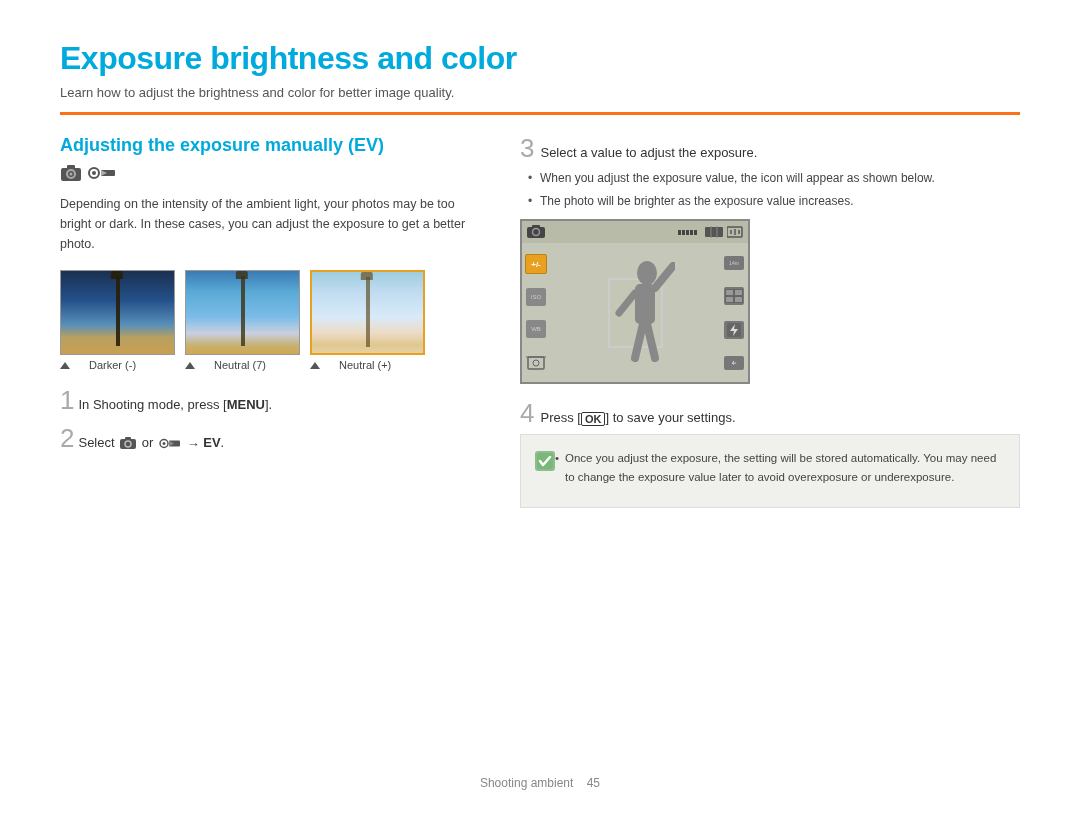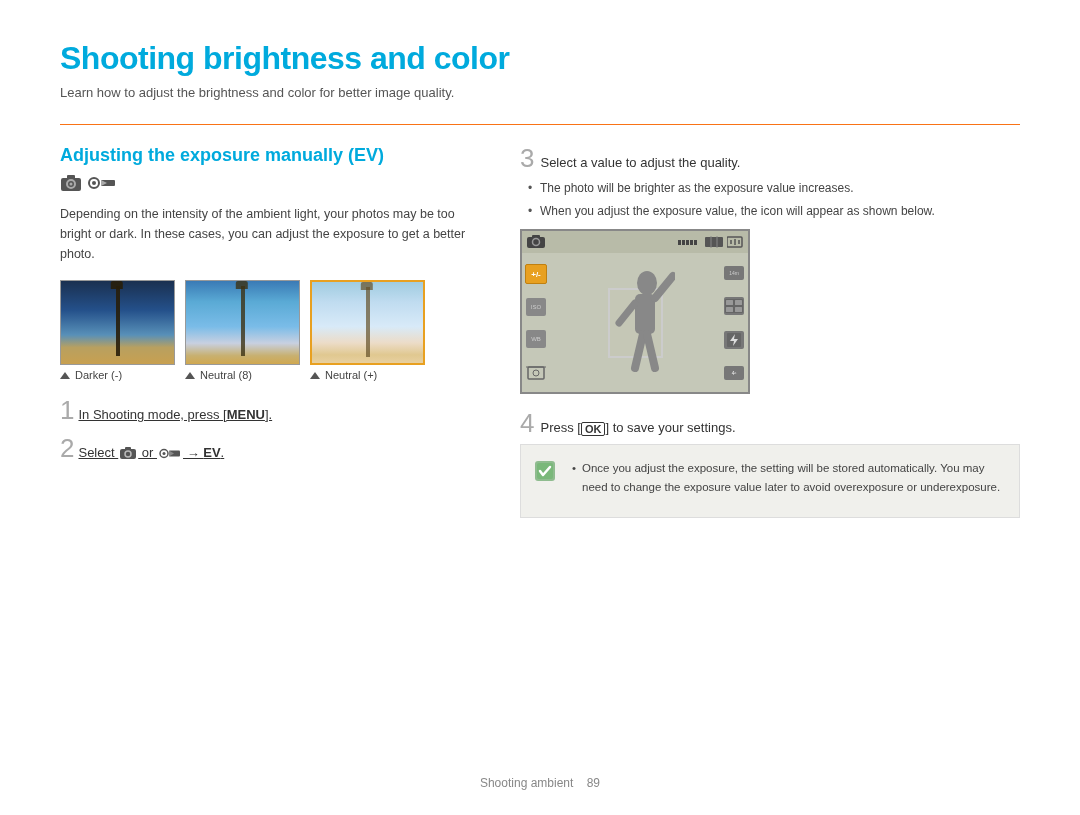--- a/index.html
+++ b/index.html
@@ -26,22 +26,22 @@
       font-size: 32px;
       color: #00aadd;
       font-weight: bold;
       margin-bottom: 8px;
       letter-spacing: -0.5px;
     }
 
     .page-subtitle {
       font-size: 13px;
       color: #555;
-      border-bottom: 1px solid #f97316;
-      padding-bottom: 24px;
+      border-bottom: 3px solid #f97316;
+      padding-bottom: 12px;
       margin-bottom: 20px;
     }
 
     .content-columns {
       display: flex;
       gap: 40px;
       flex: 1;
       justify-content: flex-end;
     }
 
@@ -87,21 +87,21 @@
       overflow: hidden;
       position: relative;
     }
 
     .photo-caption {
       font-size: 11px;
       color: #444;
       margin-top: 4px;
       display: flex;
       align-items: center;
-      gap: 3px;
+      gap: 17px;
     }
 
     .triangle-icon {
       display: inline-block;
       width: 0;
       height: 0;
       border-left: 5px solid transparent;
       border-right: 5px solid transparent;
       border-bottom: 7px solid #555;
       margin-right: 2px;
@@ -119,21 +119,20 @@
     .step-row {
       display: flex;
       align-items: baseline;
       margin-bottom: 10px;
     }
 
     .step-text {
       font-size: 13px;
       color: #333;
       line-height: 1.5;
-      text-decoration: underline;
     }
 
     .step-text strong {
       font-weight: bold;
     }
 
     .right-step-number {
       font-size: 26px;
       color: #aaa;
       margin-right: 6px;
@@ -269,21 +268,21 @@
 
     .info-box {
       background: #f0f0ec;
       border: 1px solid #ddd;
       padding: 14px;
       margin-top: 8px;
       font-size: 11.5px;
       color: #444;
       line-height: 1.65;
       display: flex;
-      gap: 17px;
+      gap: 0;
     }
 
     .info-icon {
       flex-shrink: 0;
       width: 20px;
       height: 20px;
       background: #8fbc8f;
       border-radius: 3px;
       display: flex;
       align-items: center;
@@ -360,21 +359,21 @@
       height: 8px;
       background: rgba(60,40,10,0.8);
       border-radius: 2px 2px 0 0;
     }
   </style>
 </head>
 <body>
 
 <div class="page-container">
 
-  <h1 class="page-title">Shooting brightness and color</h1>
+  <h1 class="page-title">Exposure brightness and color</h1>
   <p class="page-subtitle">Learn how to adjust the brightness and color for better image quality.</p>
 
   <div class="content-columns">
 
     <div class="left-column">
       <h2 class="section-title">Adjusting the exposure manually (EV)</h2>
 
       <div class="camera-icons">
 
         <svg width="22" height="18" viewBox="0 0 22 18">
@@ -411,21 +410,21 @@
 
         <div>
           <div class="photo-box" style="border: 1px solid #999;">
             <div style="width:100%;height:100%;background:linear-gradient(to bottom, #3a7ab5 0%, #5aaad5 25%, #7abce8 55%, #c8d0e0 75%, #c8b070 90%, #d0a850 100%);position:relative;">
               <div class="lamp-street" style="background:rgba(60,50,20,0.8);"></div>
               <div class="lamp-head" style="background:rgba(60,50,20,0.8);"></div>
             </div>
           </div>
           <div class="photo-caption">
             <span class="triangle-icon"></span>
-            <span>Neutral (8)</span>
+            <span>Neutral (7)</span>
           </div>
         </div>
 
         <div>
           <div class="photo-box" style="border: 2px solid #e8a020;">
             <div style="width:100%;height:100%;background:linear-gradient(to bottom, #a0cce0 0%, #c0dcf0 25%, #d8eaf8 55%, #ecdcc8 75%, #e0c890 90%, #e8d0a0 100%);position:relative;">
               <div class="lamp-street" style="background:rgba(100,80,40,0.7);"></div>
               <div class="lamp-head" style="background:rgba(100,80,40,0.7);"></div>
             </div>
           </div>
@@ -461,26 +460,26 @@
           </svg>
           → <strong>EV</strong>.
         </span>
       </div>
     </div>
 
     <div class="right-column">
 
       <div class="step-row-right">
         <span class="right-step-number">3</span>
-        <span class="right-step-text">Select a value to adjust the quality.</span>
+        <span class="right-step-text">Select a value to adjust the exposure.</span>
       </div>
 
       <ul class="bullet-list">
+        <li>When you adjust the exposure value, the icon will appear as shown below.</li>
         <li>The photo will be brighter as the exposure value increases.</li>
-        <li>When you adjust the exposure value, the icon will appear as shown below.</li>
       </ul>
 
       <div class="lcd-display">
 
         <div class="lcd-top-bar">
           <svg width="18" height="14" viewBox="0 0 18 14">
             <rect x="0" y="2" width="18" height="11" rx="2" fill="#444"></rect>
             <rect x="5" y="0" width="8" height="4" rx="1" fill="#444"></rect>
             <circle cx="9" cy="7" r="3.5" fill="none" stroke="#999" stroke-width="1.5"></circle>
           </svg>
@@ -595,15 +594,15 @@
             You may need to change the exposure value later to avoid overexposure or underexposure.
           </div>
         </div>
       </div>
     </div>
   </div>
 
   <div class="page-footer">
     <span>Shooting ambient</span>
     &nbsp;&nbsp;
-    <span>89</span>
+    <span>45</span>
   </div>
 </div>
 
 </body></html>

